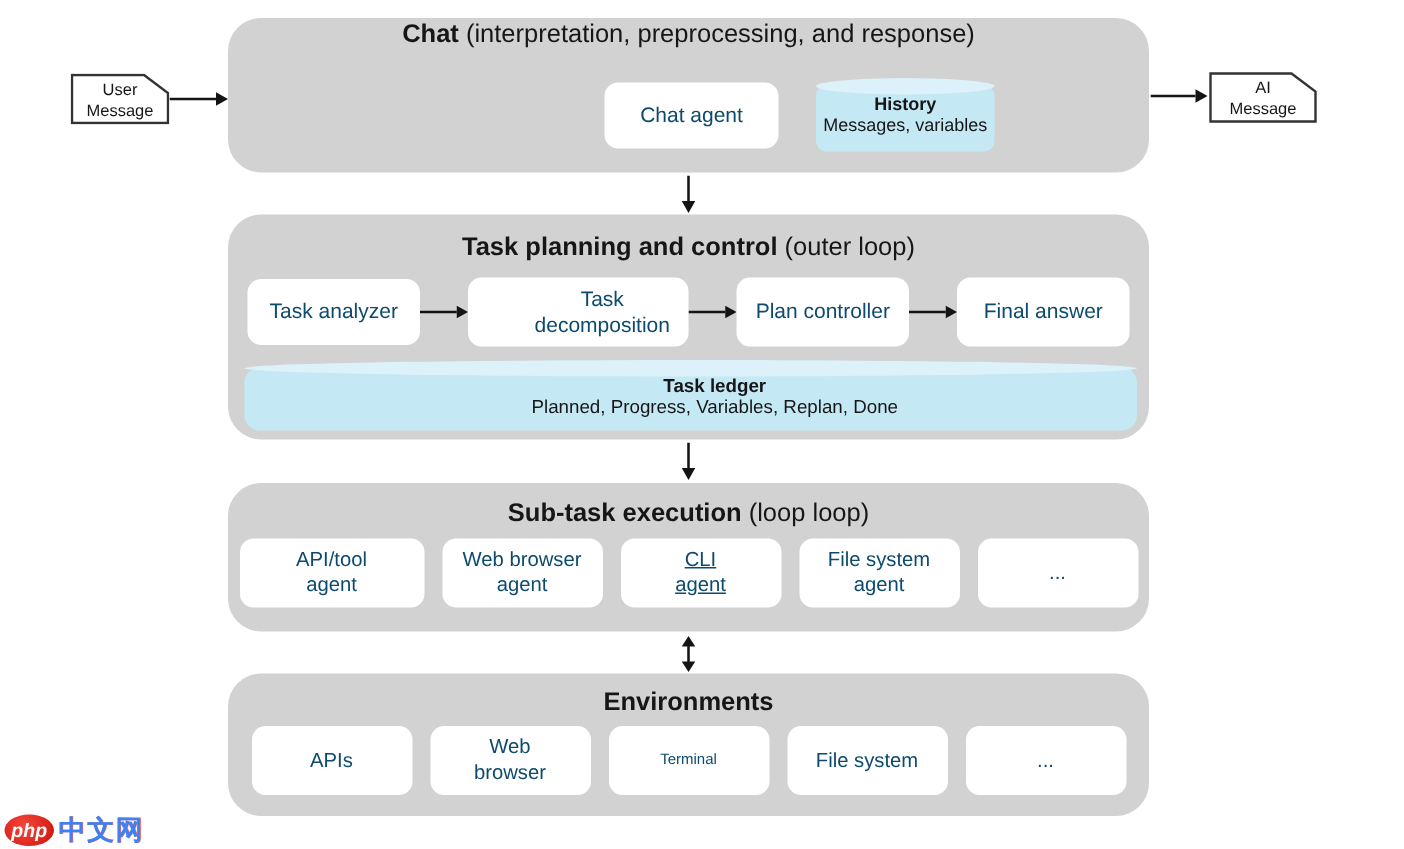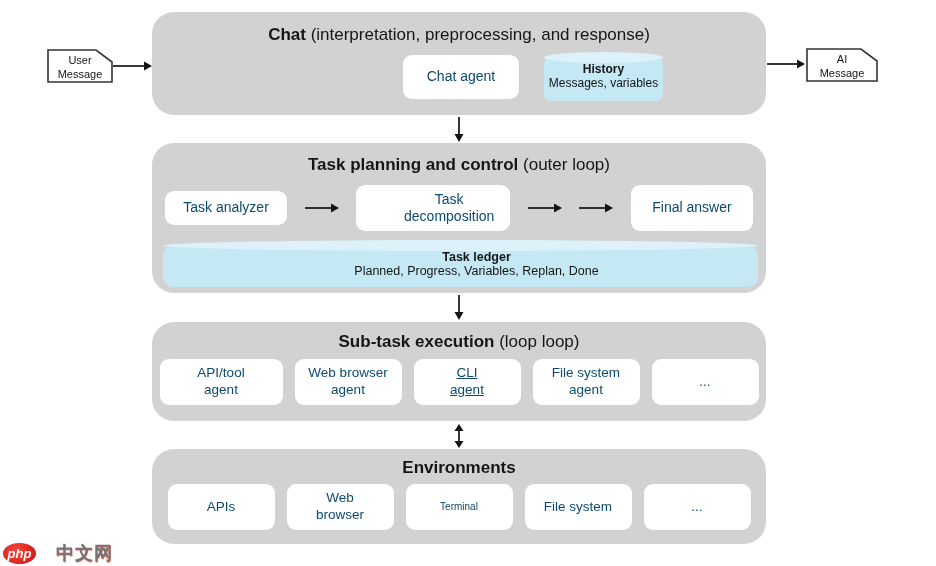--- a/index.html
+++ b/index.html
@@ -31,29 +31,29 @@
   .note svg{position:absolute;left:0;top:0;}
   .note-text{
     position:absolute;left:0;right:0;top:4px;text-align:center;
     font-size:11px;line-height:1.3;white-space:pre-line;
   }
   
   .arrow{position:absolute;}
   .arrow line{stroke:#141414;stroke-width:1.7;}
   .arrow polygon{fill:#141414;}
   
-  .watermark{position:absolute;left:3px;top:541px;display:flex;align-items:center;gap:20px;}
+  .watermark{position:absolute;left:3px;top:541px;display:flex;align-items:center;gap:3px;}
   .php-badge{
     display:flex;align-items:center;justify-content:center;
     width:33px;height:21px;border-radius:50%;
     background:radial-gradient(circle at 40% 35%, #f4453b 0%, #d92219 70%, #b5150e 100%);
     color:#ffffff;font-weight:bold;font-style:italic;font-size:13px;
   }
   .php-text{
-    font-size:18px;font-weight:bold;color:#737373;letter-spacing:1px;
+    font-size:18px;font-weight:bold;color:#3b82f6;letter-spacing:1px;
     text-shadow:0.5px 0.5px 0 #e9685f;
   }
 </style>
 </head>
 <body>
 
 <div class="canvas">
 
   <div class="note" style="left:47px;top:49px;width:66px;height:34px;">
     <svg width="66" height="34" viewBox="0 0 66 34">
@@ -62,21 +62,21 @@
     <div class="note-text">User
 Message</div>
   </div>
 
   <svg class="arrow" style="left:113px;top:60px;" width="39" height="12" viewBox="0 0 39 12">
     <line x1="0" y1="6" x2="31" y2="6"></line>
       <polygon points="31,1.5 39,6 31,10.5"></polygon>
   </svg>
 
   <div class="section" style="top:12px;height:103px;">
-    <div class="section-title" style="top:13px;">
+    <div class="section-title" style="top:1px;">
       <span class="b">Chat</span><span> (interpretation, preprocessing, and response)</span>
     </div>
     <div class="wbox" style="position:absolute;left:251px;top:43px;width:116px;height:44px;">Chat agent</div>
     <div class="cyl" style="left:392px;top:45px;width:119px;height:44px;">
       <div class="cyl-text" style="padding-top:5px;">
         <div class="cyl-title">History</div>
         <div class="cyl-sub">Messages, variables</div>
       </div>
     </div>
   </div>
@@ -97,31 +97,32 @@
   <svg class="arrow" style="left:453px;top:117px;" width="12" height="25" viewBox="0 0 12 25">
     <line x1="6" y1="0" x2="6" y2="17"></line>
       <polygon points="1.5,17 10.5,17 6,25"></polygon>
   </svg>
 
   <div class="section" style="top:143px;height:150px;">
     <div class="section-title" style="top:12px;">
       <span class="b">Task planning and control</span><span> (outer loop)</span>
     </div>
     <div class="row" style="left:13px;right:13px;top:42px;justify-content:space-between;">
-      <div class="wbox" style="width:122px;height:34px;">Task analyzer</div>
+      <div class="wbox" style="width:122px;height:44px;">Task analyzer</div>
       <svg class="arrow" style="position:static;" width="34" height="12" viewBox="0 0 34 12">
         <line x1="0" y1="6" x2="26" y2="6"></line>
           <polygon points="26,1.5 34,6 26,10.5"></polygon>
       </svg>
       <div class="wbox" style="width:122px;height:46px;padding-left:32px;">Task
 decomposition</div>
       <svg class="arrow" style="position:static;" width="34" height="12" viewBox="0 0 34 12">
         <line x1="0" y1="6" x2="26" y2="6"></line>
           <polygon points="26,1.5 34,6 26,10.5"></polygon>
       </svg>
+      <div class="wbox" style="width:122px;height:46px;">Plan controller</div>
       <svg class="arrow" style="position:static;" width="34" height="12" viewBox="0 0 34 12">
         <line x1="0" y1="6" x2="26" y2="6"></line>
           <polygon points="26,1.5 34,6 26,10.5"></polygon>
       </svg>
       <div class="wbox" style="width:122px;height:46px;">Final answer</div>
     </div>
     <div class="cyl" style="left:11px;right:8px;bottom:6px;height:42px;border-radius:10px;padding-left:32px;">
       <div class="cyl-text" style="padding-top:5px;">
         <div class="cyl-title" style="font-size:12.5px;">Task ledger</div>
         <div class="cyl-sub" style="font-size:12.5px;">Planned, Progress, Variables, Replan, Done</div>

